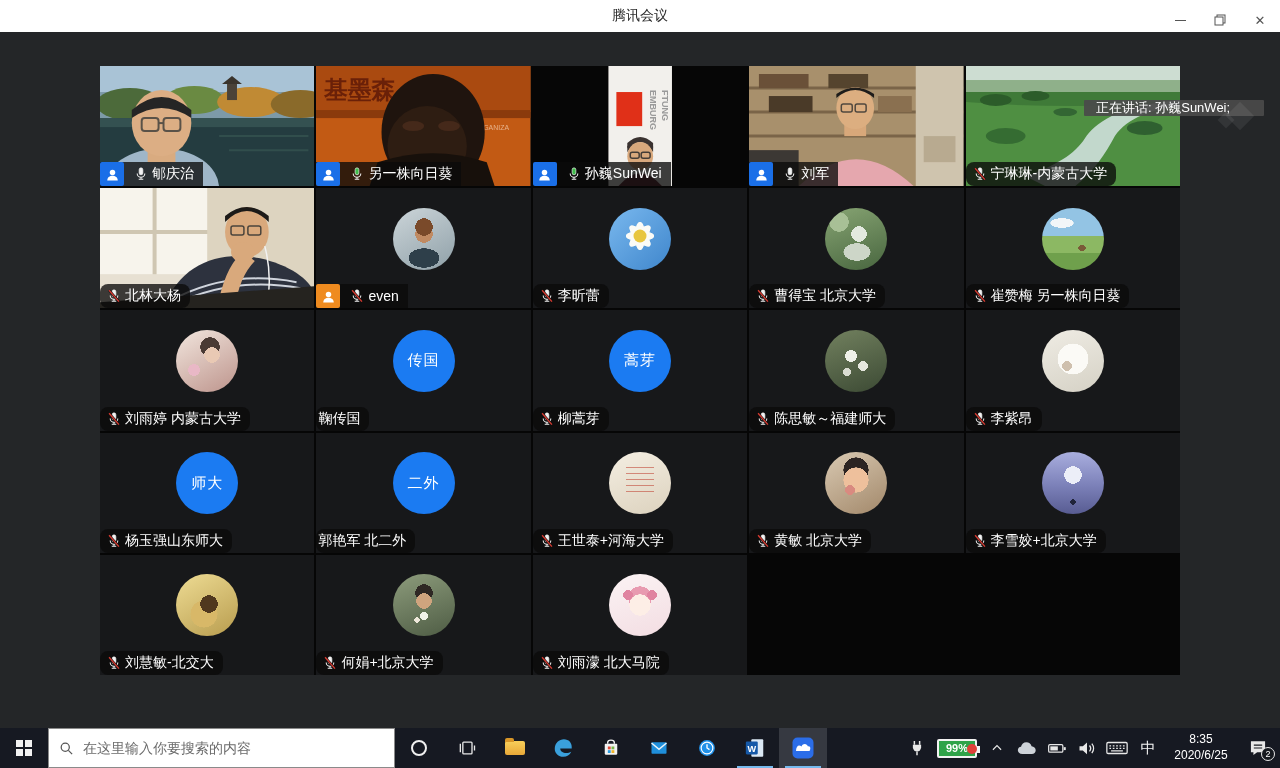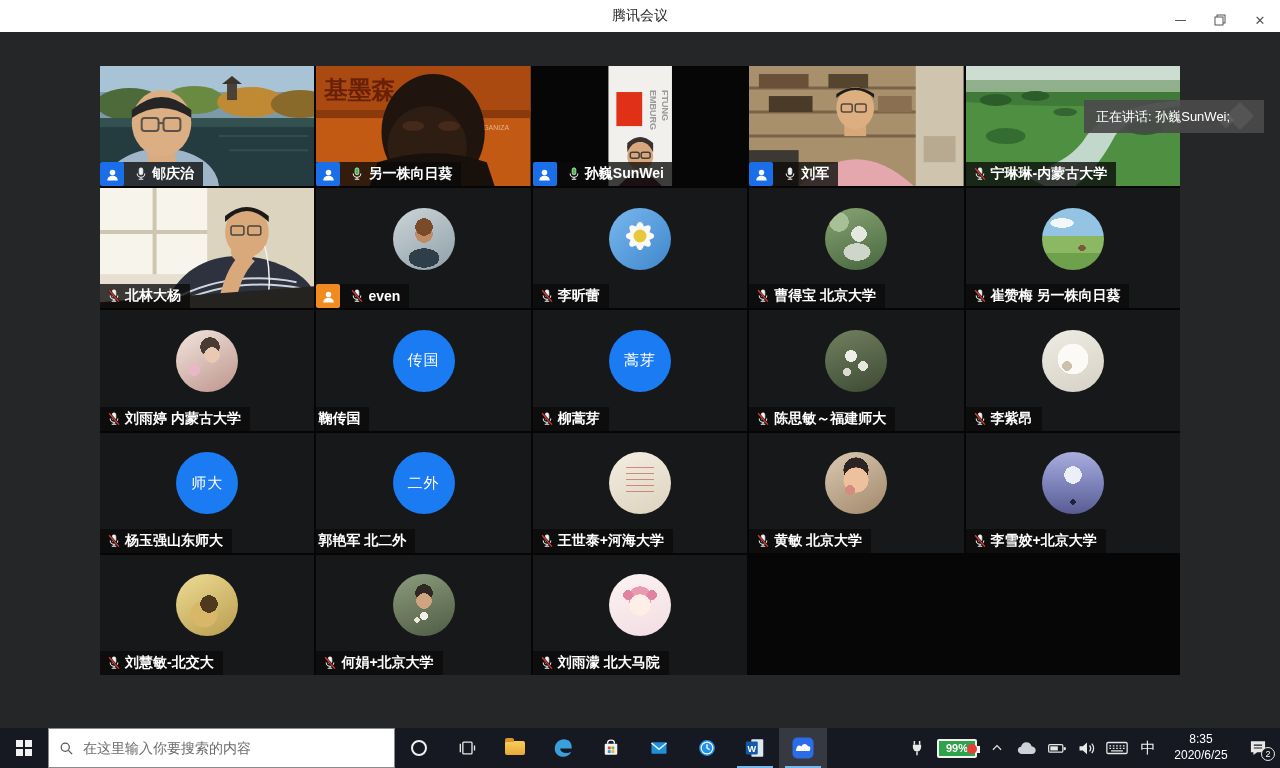--- a/index.html
+++ b/index.html
@@ -90,29 +90,29 @@
     linear-gradient(160deg,#8d9c7c,#4e5c44); }
   .av-cartoongirl { background:
     radial-gradient(circle 5px at 19px 21px,#e083a0 0 96%,transparent 97%),
     radial-gradient(circle 5px at 43px 21px,#e083a0 0 96%,transparent 97%),
     radial-gradient(circle 11px at 31px 31px,#fdeee6 0 96%,transparent 97%),
     radial-gradient(circle 12px at 31px 24px,#e89ab0 0 96%,transparent 97%),
     linear-gradient(160deg,#fbf3f4,#f3dde2); }
 
   .name-label { position:absolute; left:0; bottom:0; display:inline-flex; align-items:center;
     background:rgba(10,10,10,.78); padding:0 9px 0 0; max-width:100%; z-index:3; }
-  .name-label .pname { color:#fff; font-size:14px; white-space:nowrap; padding:3px 0;font-weight:bold; }
+  .name-label .pname { color:#fff; font-size:14px; white-space:nowrap; padding:3px 0; }
   .badge { width:24px; height:24px; min-width:24px; border-radius:2px; display:flex;
     align-items:center; justify-content:center; margin-right:5px; }
   .badge-blue { background:#1a6fe8; }
   .badge-orange { background:#ef8b1f; }
   .mic { display:flex; align-items:center; margin:0 3px 0 4px; }
-  .name-label.no-badge { padding-left:2px; }
-
-  .speak-banner { position:absolute; left:1084px; top:60px; height:33px; min-width:176px;
+  .name-label.no-badge { padding-left:2px;border-radius:8px; }
+
+  .speak-banner { position:absolute; left:1084px; top:60px; height:16px; min-width:176px;
     background:rgba(74,74,74,.93); color:#fff; font-size:13px; display:flex; align-items:center;
     padding:0 34px 0 12px; z-index:5; border-radius:1px; }
   .speak-banner .wm { position:absolute; background:rgba(255,255,255,.07); }
   .speak-banner .wm1 { width:20px; height:20px; right:14px; top:6px; transform:rotate(45deg); }
   .speak-banner .wm2 { width:12px; height:12px; right:32px; top:14px; transform:rotate(45deg); }
 
   
   .taskbar { position:absolute; left:0; top:728px; width:1280px; height:40px; background:#161922;
     display:flex; align-items:stretch; z-index:10; }
   .tb-btn { width:48px; display:flex; align-items:center; justify-content:center; position:relative; }

